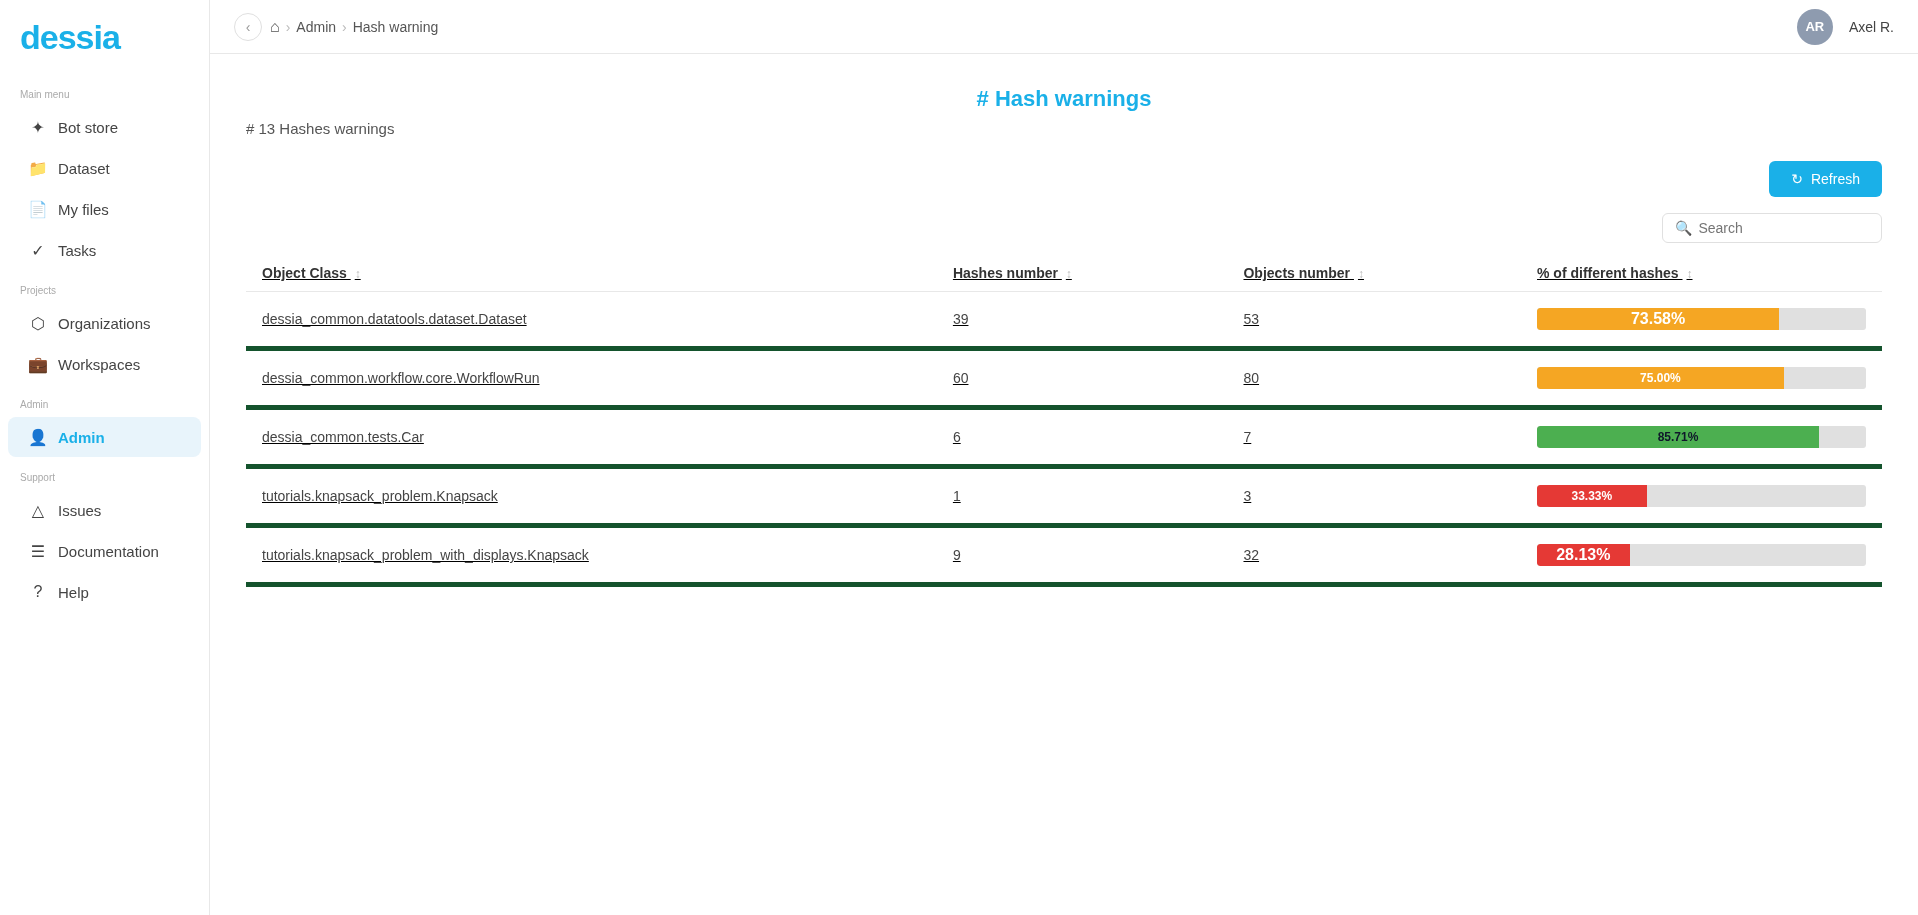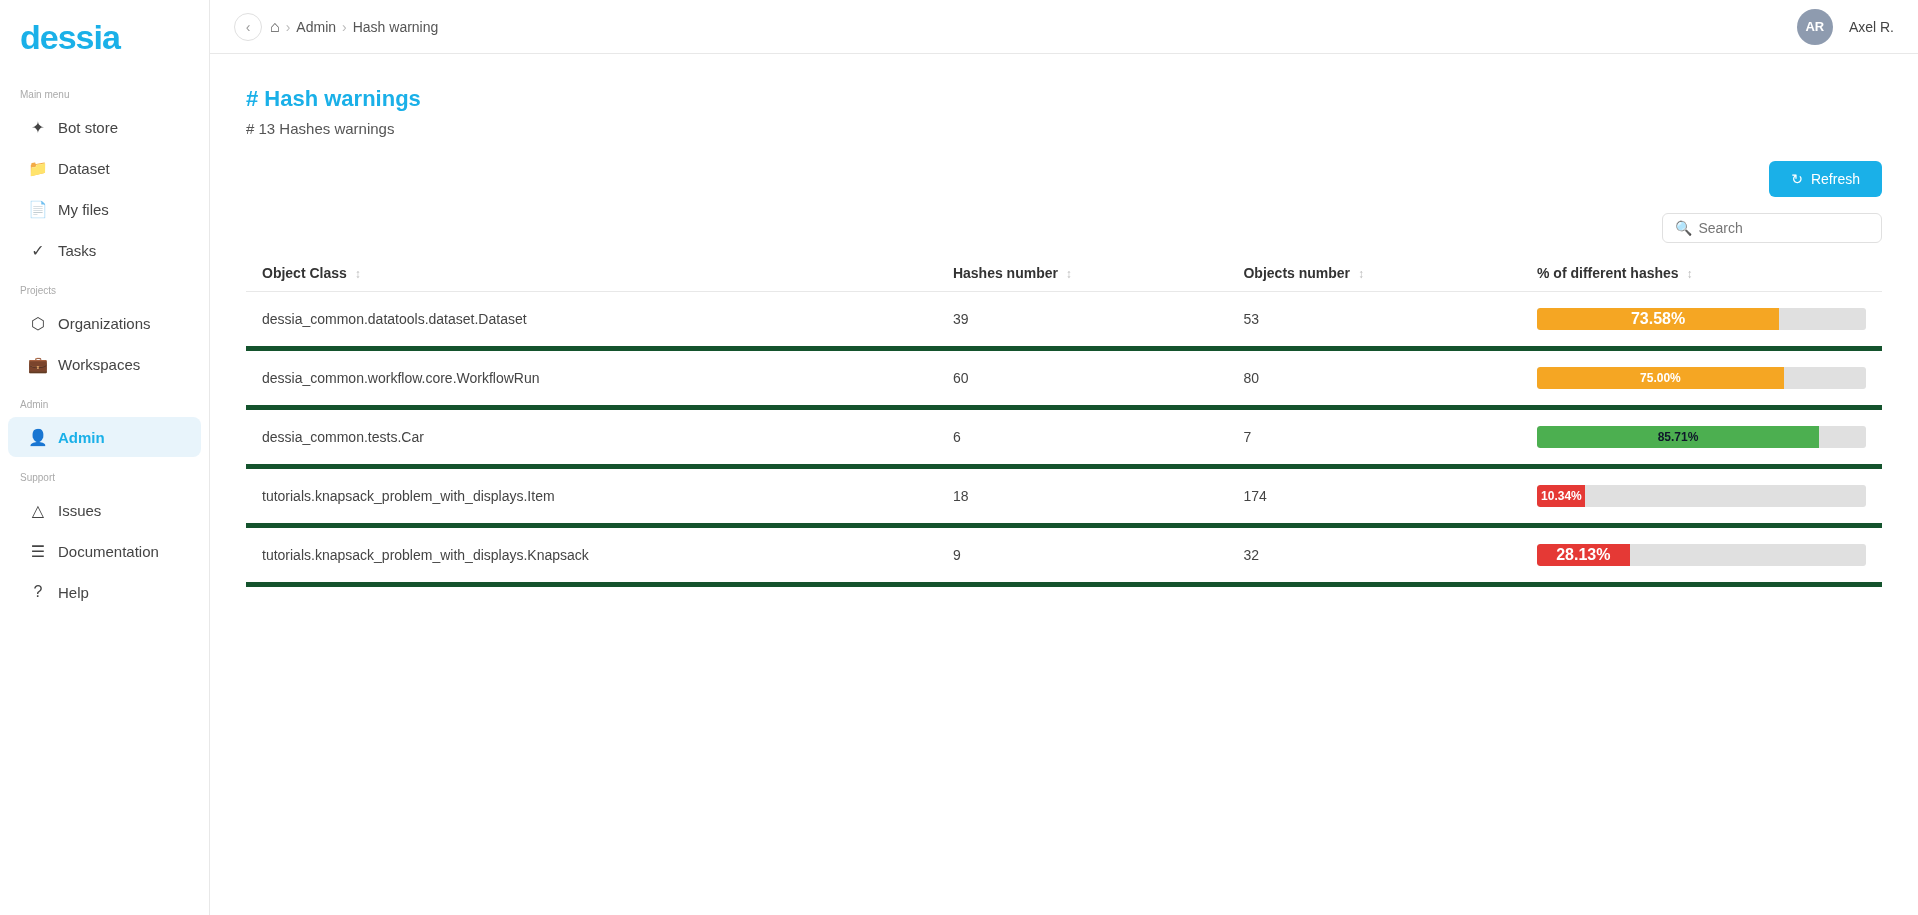--- a/index.html
+++ b/index.html
@@ -125,20 +125,21 @@
       flex: 1;
       overflow-y: auto;
       padding: 32px 36px;
       background: #fff;
     }
 
     .page-title {
       font-size: 22px;
       font-weight: 700;
       color: #1ab0e8;
+      text-align: center;
     }
     .page-subtitle {
       font-size: 15px;
       color: #555;
       margin-top: 8px;
       font-weight: 500;
     }
 
     .toolbar-row {
       display: flex;
@@ -183,20 +184,21 @@
       width: 100%;
       background: transparent;
     }
     .search-icon { color: #aaa; font-size: 14px; }
 
     
     .data-table {
       width: 100%;
       border-collapse: collapse;
       font-size: 14px;
+      text-decoration: underline;
     }
     .data-table th {
       text-align: left;
       padding: 10px 16px;
       color: #333;
       font-weight: 600;
       border-bottom: 1px solid #e8e8e8;
       background: #fff;
       white-space: nowrap;
     }
@@ -379,28 +381,28 @@
               <div class="progress-container">
                 <div class="progress-bar-bg">
                   <div class="progress-bar-fill green" style="width: 85.71%; position: relative; min-width: 0px;">
                     <span style="position: absolute; font-size: 12px; font-weight: 600; color: #0f172a; white-space: nowrap; left: 50%; top: 50%; transform: translate(-50%, -50%);">85.71%</span>
                   </div>
                 </div>
               </div>
             </td>
           </tr>
           <tr>
-            <td>tutorials.knapsack_problem_with_displays.Item</td>
-            <td>18</td>
-            <td>174</td>
+            <td>tutorials.knapsack_problem.Knapsack</td>
+            <td>1</td>
+            <td>3</td>
             <td>
               <div class="progress-container">
                 <div class="progress-bar-bg">
-                  <div class="progress-bar-fill red" style="width: 10.34%; position: relative; min-width: 48px;">
-                    <span style="position: absolute; font-size: 12px; font-weight: 600; color: rgb(255, 255, 255); white-space: nowrap; left: 4px; top: 50%; transform: translateY(-50%);">10.34%</span>
+                  <div class="progress-bar-fill red" style="width: 33.33%; position: relative; min-width: 0px;">
+                    <span style="position: absolute; font-size: 12px; font-weight: 600; color: rgb(255, 255, 255); white-space: nowrap; left: 50%; top: 50%; transform: translate(-50%, -50%);">33.33%</span>
                   </div>
                 </div>
               </div>
             </td>
           </tr>
           <tr>
             <td>tutorials.knapsack_problem_with_displays.Knapsack</td>
             <td>9</td>
             <td>32</td>
             <td>

